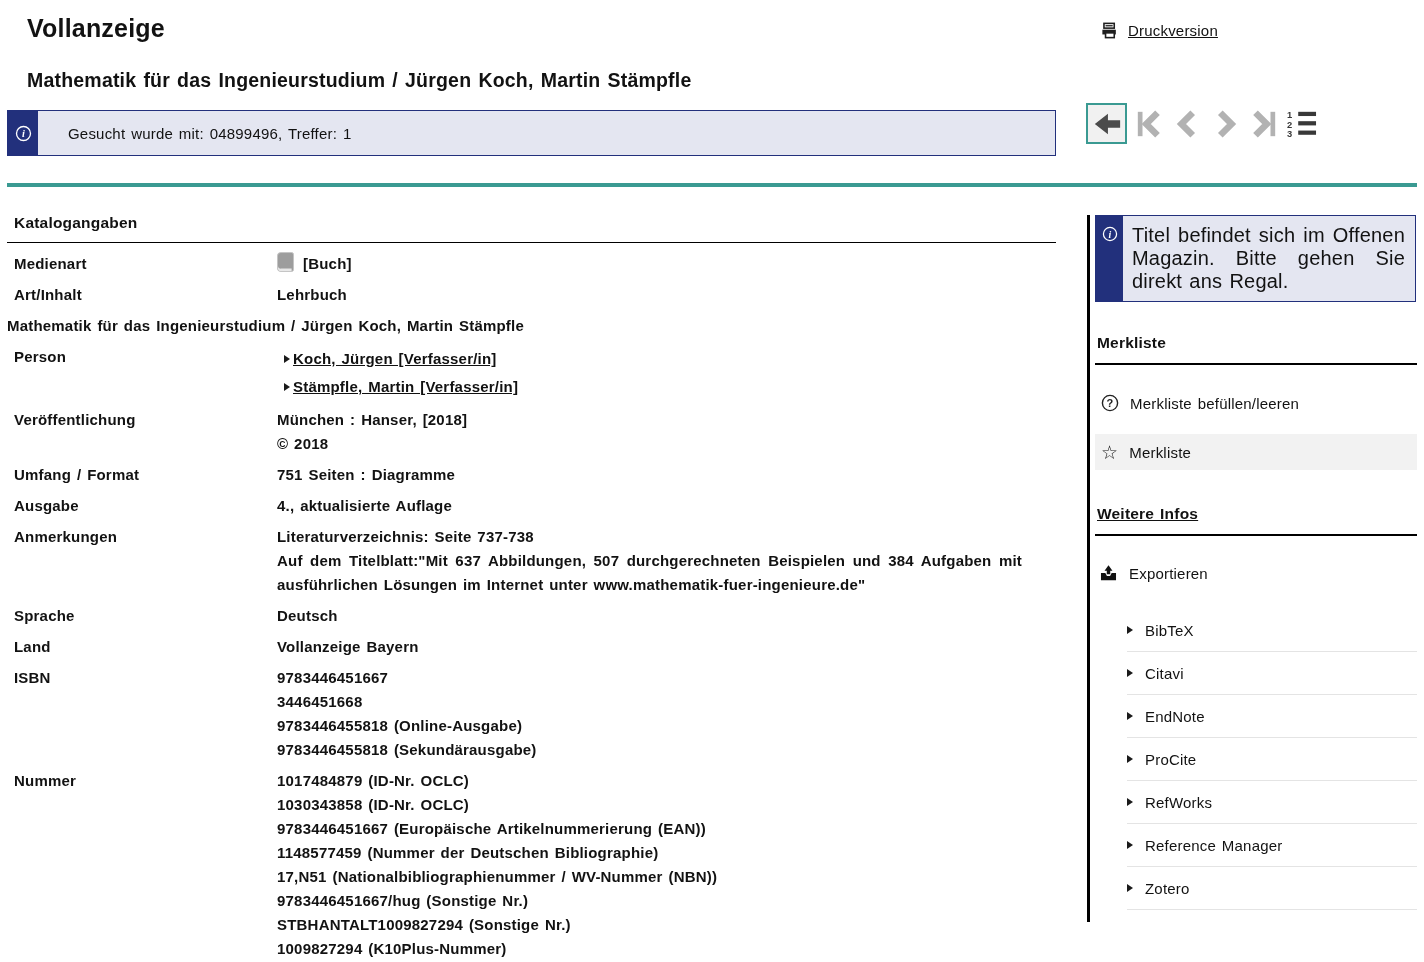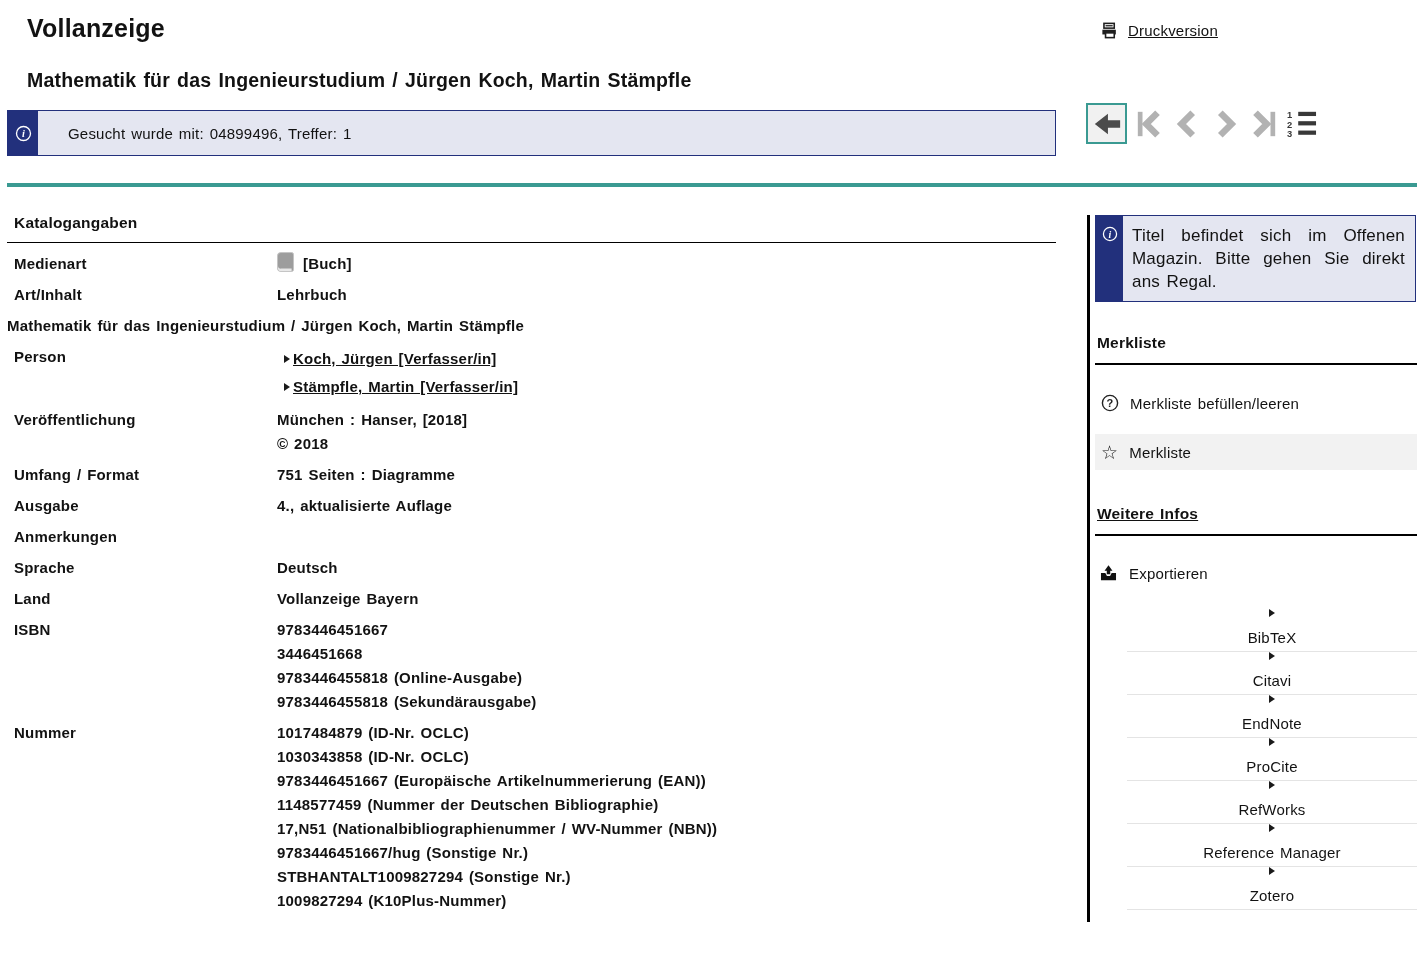--- a/index.html
+++ b/index.html
@@ -38,32 +38,32 @@
   .link-line{display:flex;align-items:center;gap:3px;line-height:28px;padding-left:7px;}
   .plink{color:#111;text-decoration:underline;cursor:pointer;}
   .tri{display:inline-block;width:0;height:0;flex:none;
     border-left:6px solid #1a1a1a;border-top:4.5px solid transparent;border-bottom:4.5px solid transparent;}
   
   .sidebar{position:absolute;left:1087px;top:215px;width:330px;}
   .side-rule{position:absolute;left:0;top:0;width:2.5px;height:707px;background:#000;}
   .side-inner{margin-left:8px;}
   .notice-box{display:flex;border:1px solid #22307c;box-sizing:border-box;width:321px;}
   .notice-box .stripe{width:27px;background:#22307c;flex:none;display:flex;justify-content:center;padding-top:10px;box-sizing:border-box;}
-  .notice-box .ntxt{background:#e4e6f1;padding:8px 10px 8px 9px;font-size:17px;line-height:23px;text-align:justify;flex:1;hyphens:auto;}
+  .notice-box .ntxt{background:#e4e6f1;padding:8px 10px 8px 9px;font-size:20px;line-height:23px;text-align:justify;flex:1;hyphens:auto;}
   .side-heading{font-size:15.5px;font-weight:bold;border-bottom:2px solid #000;padding:0 0 11px 2px;margin:0;}
   .h-merkliste{margin-top:32px;}
   .h-weitere{margin-top:35px;text-decoration:underline;}
   .side-items{margin-top:20px;}
   .side-item{display:flex;align-items:center;gap:11px;height:36px;padding-left:6px;font-size:15px;cursor:pointer;}
   .side-item.gap{margin-bottom:13px;}
   .side-item.highlighted{background:#f2f2f2;}
   .star{font-size:19px;line-height:1;}
   .export-row{margin-top:28px;display:flex;align-items:center;gap:11px;font-size:15px;padding-left:4px;cursor:pointer;}
   .export-list{margin-top:26px;margin-left:32px;}
-  .export-item{display:flex;align-items:center;gap:12px;height:42px;border-bottom:1px solid #e4e4e4;font-size:15px;cursor:pointer;flex-direction:column;}
+  .export-item{display:flex;align-items:center;gap:12px;height:42px;border-bottom:1px solid #e4e4e4;font-size:15px;cursor:pointer;}
   .qicon{width:18px;height:18px;flex:none;}
   svg{display:block;}
 </style>
 </head>
 <body>
 
 <h1 class="page-title">Vollanzeige</h1>
 
 <a class="print-link">
   <span>
@@ -200,20 +200,24 @@
         </div>
       </div>
       <div class="cat-row">
         <div class="cat-label">Ausgabe</div>
         <div class="cat-value">
           <span class="vline">4., aktualisierte Auflage</span>
         </div>
       </div>
       <div class="cat-row">
         <div class="cat-label">Anmerkungen</div>
+        <div class="cat-value">
+          <span class="vline">Literaturverzeichnis: Seite 737-738</span>
+          <span class="vline">Auf dem Titelblatt:"Mit 637 Abbildungen, 507 durchgerechneten Beispielen und 384 Aufgaben mit ausführlichen Lösungen im Internet unter www.mathematik-fuer-ingenieure.de"</span>
+        </div>
       </div>
       <div class="cat-row">
         <div class="cat-label">Sprache</div>
         <div class="cat-value">
           <span class="vline">Deutsch</span>
         </div>
       </div>
       <div class="cat-row">
         <div class="cat-label">Land</div>
         <div class="cat-value">

